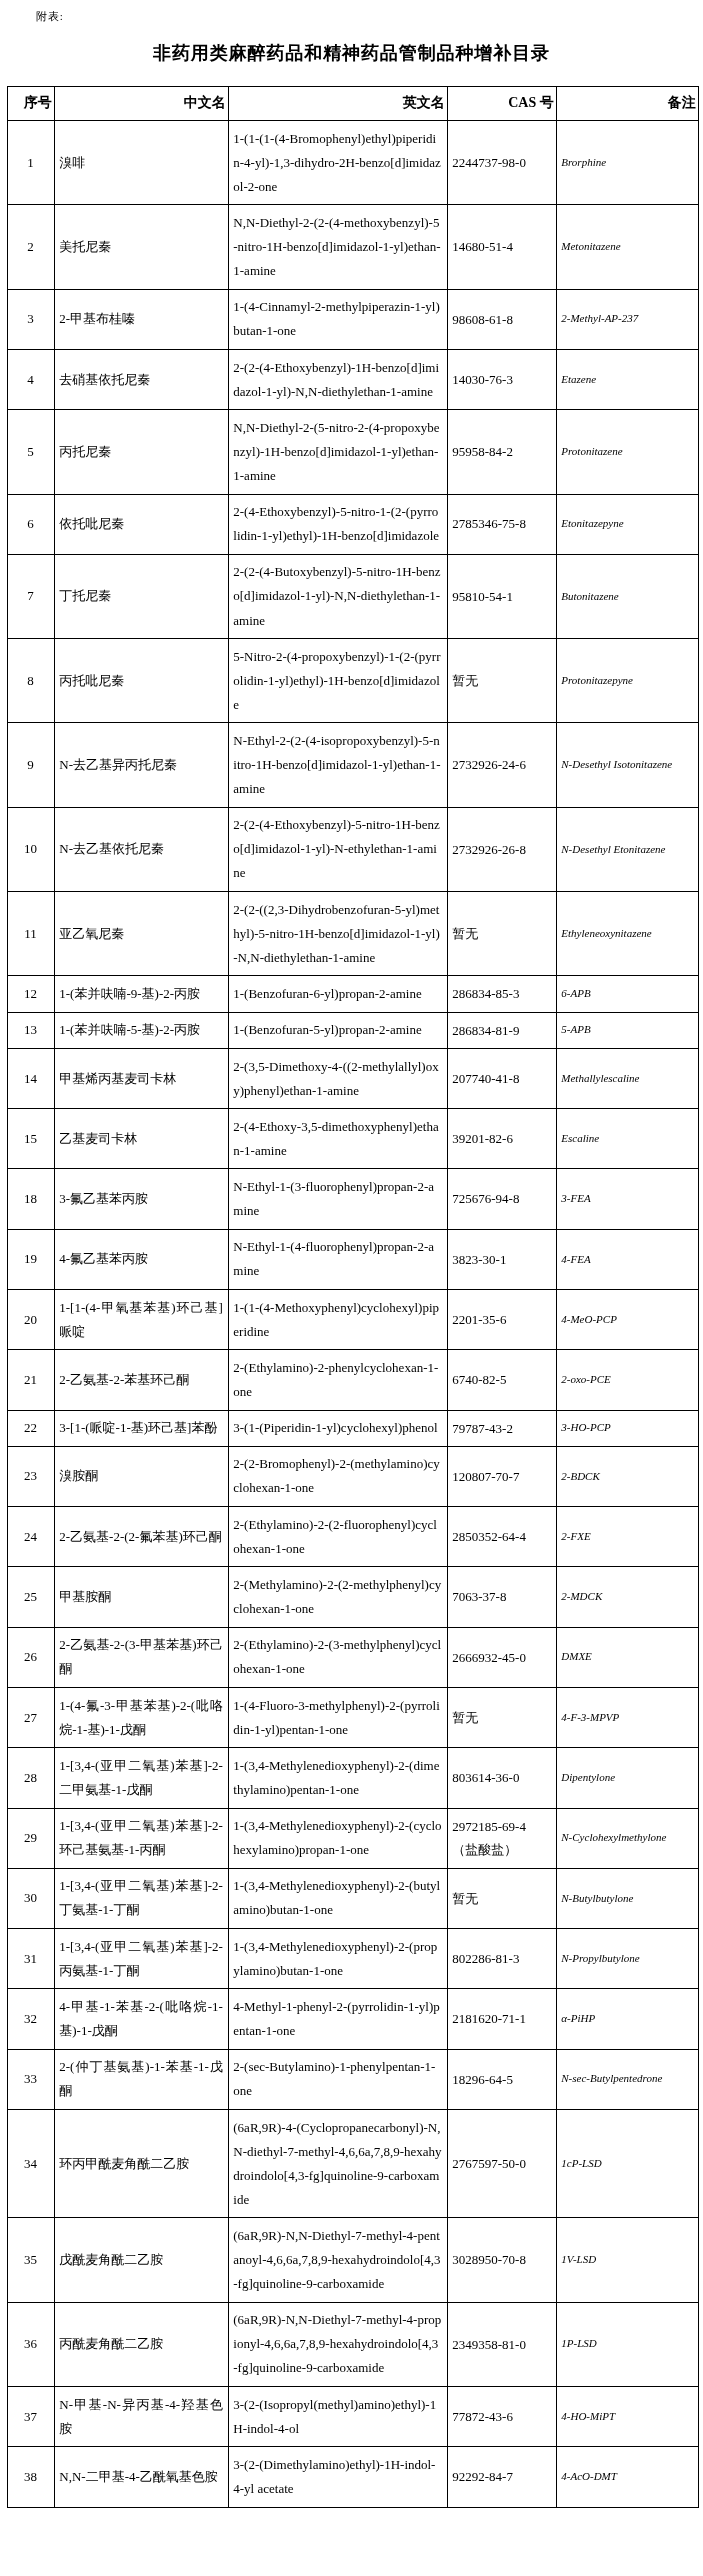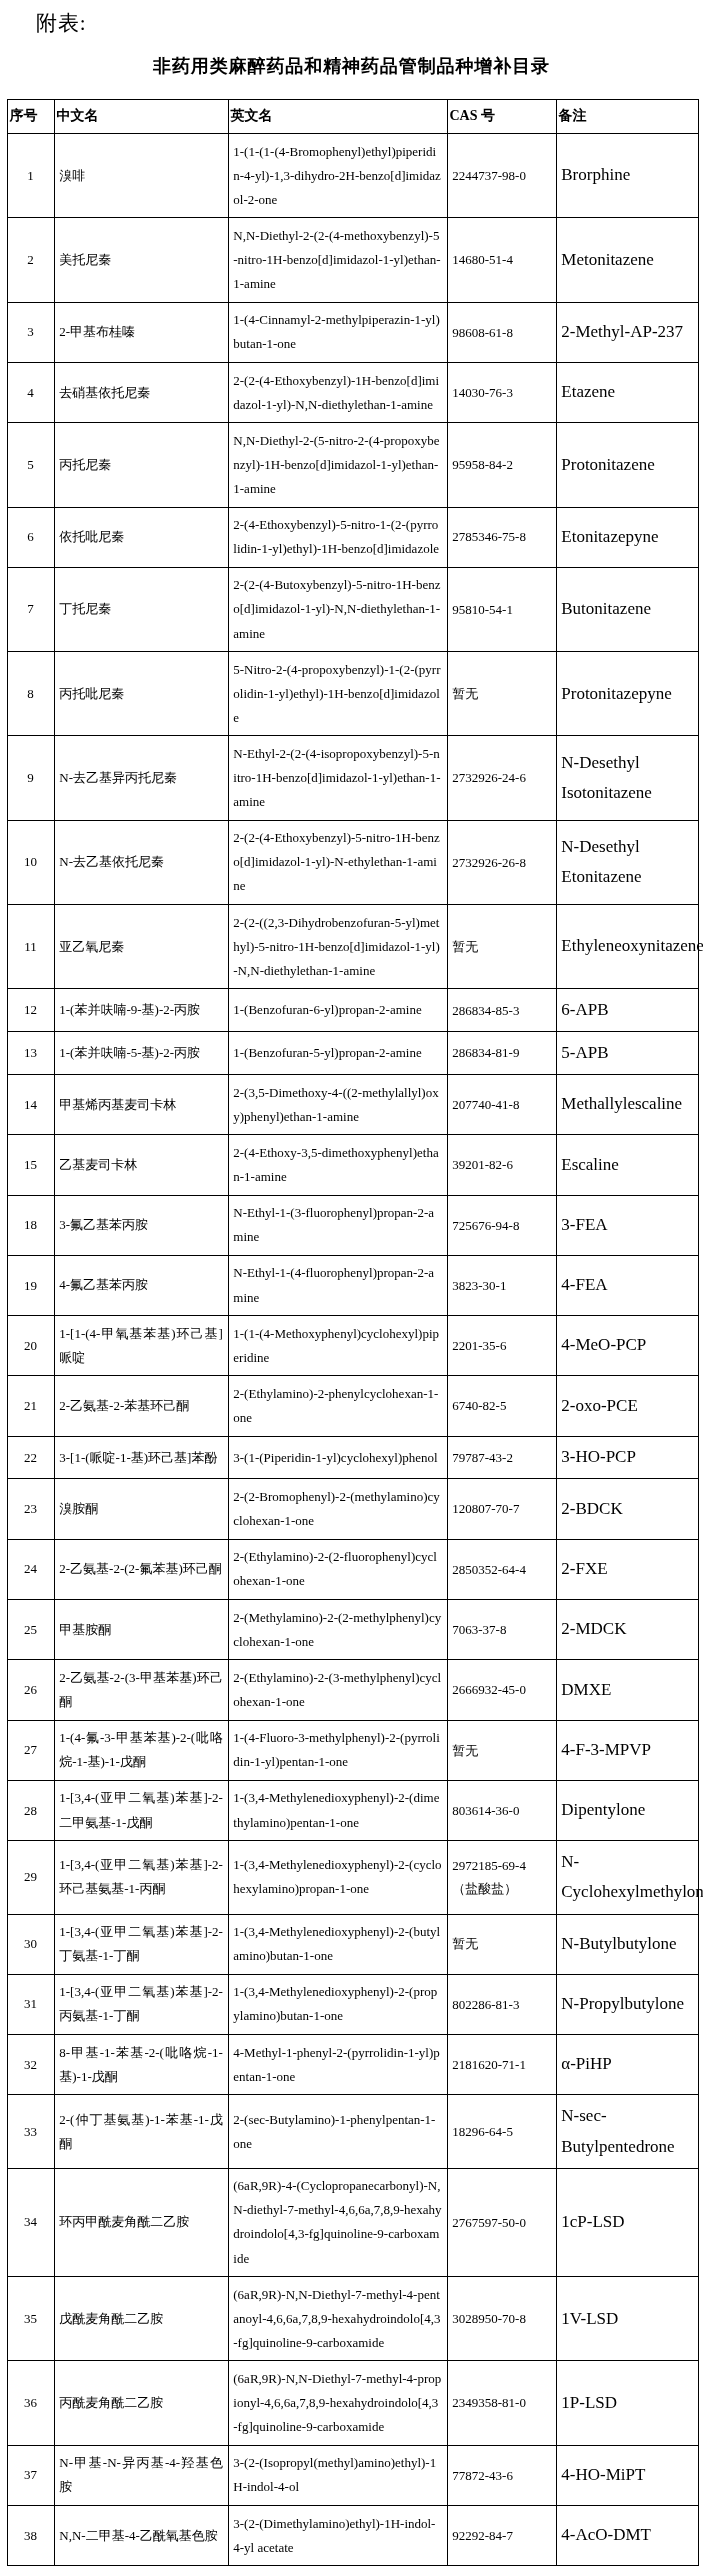--- a/index.html
+++ b/index.html
@@ -10,21 +10,21 @@
     color: #000000;
   }
   .page {
     width: 703px;
     min-height: 2576px;
     background: #ffffff;
     box-sizing: border-box;
     padding-top: 9.4px;
   }
   .attachment-label {
-    font-size: 21px;
+    font-size: 11px;
     margin-left: 36px;
     margin-bottom: 17px;
     letter-spacing: 0.9px;
   }
   .doc-title {
     text-align: center;
     font-size: 18px;
     font-weight: bold;
     letter-spacing: 0.9px;
     margin: 17px 0 20.6px 0;
@@ -44,21 +44,21 @@
   table.catalog col.c-note { width: 142px; }
   table.catalog th, table.catalog td {
     border: 0.9px solid #000;
     vertical-align: middle;
     box-sizing: border-box;
     padding: 5.6px 4.7px;
   }
   table.catalog th {
     font-size: 14px;
     font-weight: bold;
-    text-align: left;
+    text-align: right;
     padding: 7.5px 1.9px;
   }
   td.cell-no {
     text-align: center;
     font-size: 13px;
   }
   td.cell-cn {
     font-size: 13px;
     line-height: 1.85;
     text-align: justify;
@@ -71,23 +71,24 @@
     word-break: break-all;
     padding-left: 6.6px;
     padding-right: 5.6px;
   }
   td.cell-cas {
     font-size: 13px;
     line-height: 1.8;
     padding-left: 6.6px;
   }
   td.cell-note {
-    font-size: 17px;
+    font-size: 11px;
     line-height: 1.8;
     padding-left: 7.5px;
+    font-style: italic;
   }
 </style>
 </head>
 <body>
 
 <div class="page">
 
   <div class="attachment-label">附表:</div>
 
   <div class="doc-title">非药用类麻醉药品和精神药品管制品种增补目录</div>
@@ -308,21 +309,21 @@
         </tr>
         <tr>
           <td class="cell-no">31</td>
           <td class="cell-cn">1-[3,4-(亚甲二氧基)苯基]-2-丙氨基-1-丁酮</td>
           <td class="cell-en">1-(3,4-Methylenedioxyphenyl)-2-(propylamino)butan-1-one</td>
           <td class="cell-cas">802286-81-3</td>
           <td class="cell-note">N-Propylbutylone</td>
         </tr>
         <tr>
           <td class="cell-no">32</td>
-          <td class="cell-cn">8-甲基-1-苯基-2-(吡咯烷-1-基)-1-戊酮</td>
+          <td class="cell-cn">4-甲基-1-苯基-2-(吡咯烷-1-基)-1-戊酮</td>
           <td class="cell-en">4-Methyl-1-phenyl-2-(pyrrolidin-1-yl)pentan-1-one</td>
           <td class="cell-cas">2181620-71-1</td>
           <td class="cell-note">α-PiHP</td>
         </tr>
         <tr>
           <td class="cell-no">33</td>
           <td class="cell-cn">2-(仲丁基氨基)-1-苯基-1-戊酮</td>
           <td class="cell-en">2-(sec-Butylamino)-1-phenylpentan-1-one</td>
           <td class="cell-cas">18296-64-5</td>
           <td class="cell-note">N-sec-Butylpentedrone</td>

